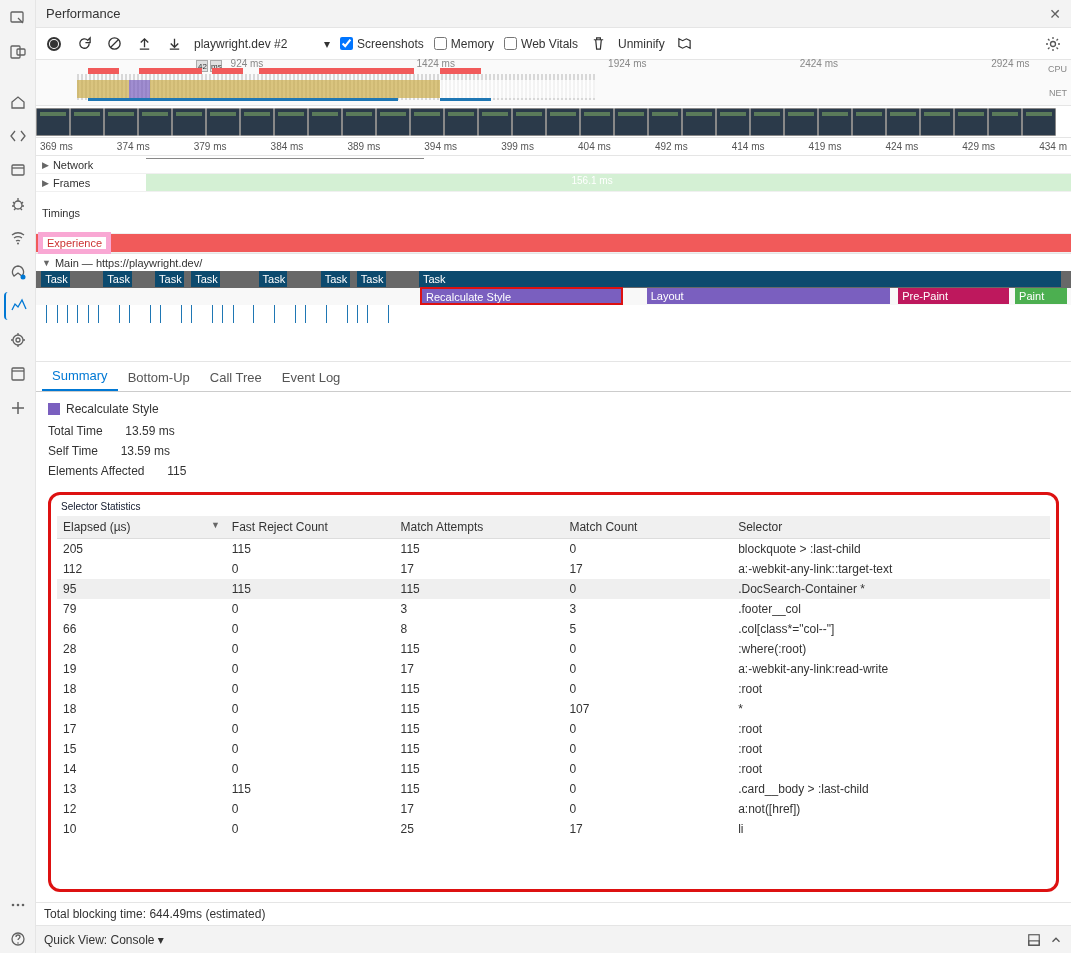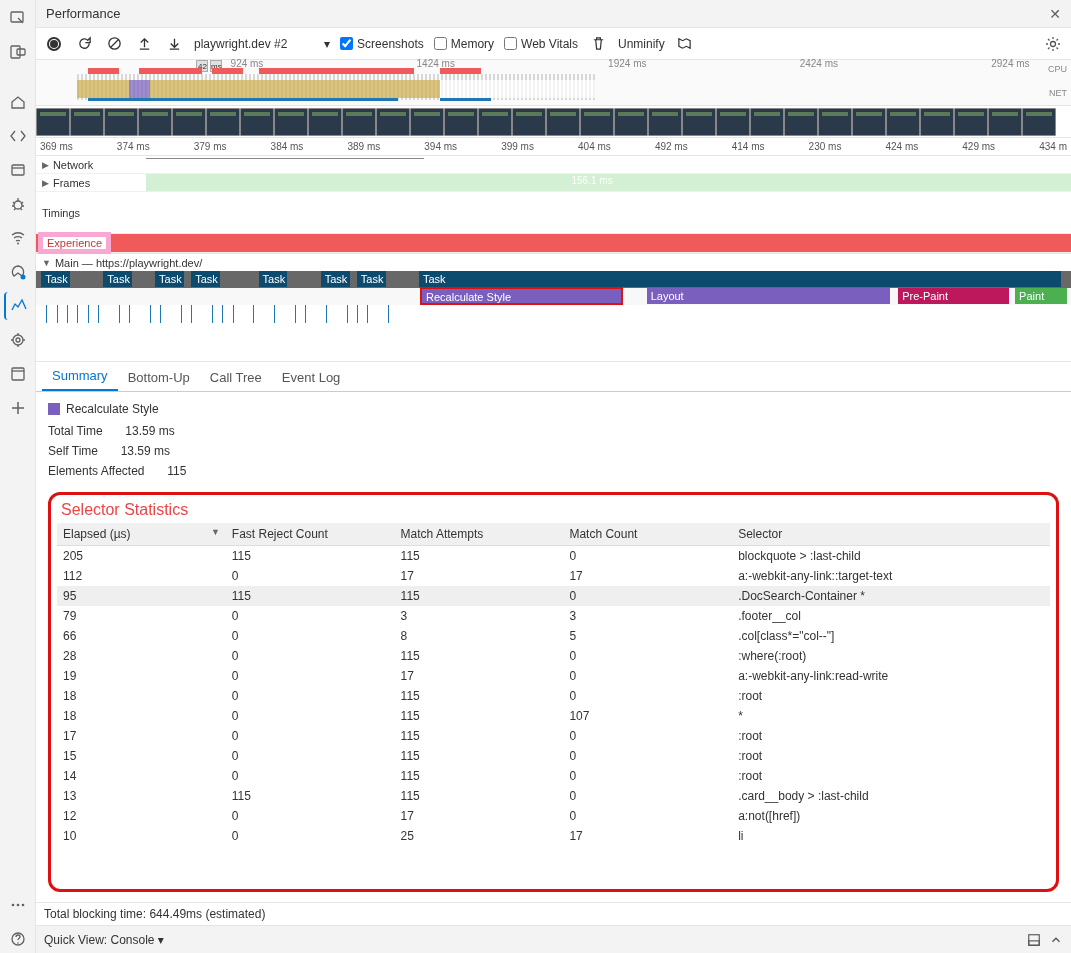--- a/index.html
+++ b/index.html
@@ -57,21 +57,21 @@
 .tabs { display:flex; border-bottom:1px solid #ccc; background:#fff; padding:0 6px; height:30px; align-items:flex-end; }
 .tabs .tab { padding:6px 10px; font-size:13px; color:#555; cursor:pointer; }
 .tabs .tab.active { color:#0078d4; border-bottom:2px solid #0078d4; }
 .summary-panel { padding:10px 12px; background:#fff; flex:1; overflow:auto; min-height:0; display:flex; flex-direction:column; }
 .summary-title { display:flex; align-items:center; gap:6px; margin-bottom:8px; }
 .summary-title .swatch { width:12px; height:12px; background:#7a5fbf; }
 .summary-row { display:flex; gap:8px; margin-bottom:6px; font-size:12px; }
 .summary-row .lbl { color:#333; }
 .summary-row .val { color:#333; }
 .selector-stats { margin-top:8px; border:3px solid #d11; border-radius:12px; padding:6px; display:flex; flex-direction:column; min-height:0; flex:1; }
-.selector-stats-title { font-size:16px; color:#ef4444; margin-bottom:4px; padding-left:4px; }
+.selector-stats-title { font-size:10px; color:#0f172a; margin-bottom:4px; padding-left:4px; }
 .stats-table { width:100%; border-collapse:collapse; font-size:12px; }
 .stats-table thead th { text-align:left; background:#f0f0f0; padding:4px 6px; font-weight:normal; color:#333; border-bottom:1px solid #ddd; position:relative; }
 .stats-table thead th .sort { float:right; color:#666; font-size:9px; }
 .stats-table tbody td { padding:3px 6px; color:#333; }
 .stats-table tbody tr:nth-child(3) { background:#efefef; }
 .stats-scroll { overflow-y:auto; flex:1; min-height:0; }
 .footer-status { padding:4px 8px; font-size:12px; color:#333; border-top:1px solid #e5e5e5; background:#fff; }
 .quick-view { display:flex; align-items:center; height:28px; padding:0 8px; background:#f3f3f3; border-top:1px solid #e5e5e5; font-size:12px; }
 .quick-view .spacer { flex:1; }
 .quick-view .qicon { color:#555; cursor:pointer; margin-left:8px; }
@@ -304,21 +304,21 @@
         <span>369 ms</span>
         <span>374 ms</span>
         <span>379 ms</span>
         <span>384 ms</span>
         <span>389 ms</span>
         <span>394 ms</span>
         <span>399 ms</span>
         <span>404 ms</span>
         <span>492 ms</span>
         <span>414 ms</span>
-        <span>230 ms</span>
+        <span>419 ms</span>
         <span>424 ms</span>
         <span>429 ms</span>
         <span>434 m</span>
       </div>
 
     <div class="tracks">
       <div class="track-row">
         <div class="track-label">
             <span class="expand">▶</span>
             <span>Network</span>

